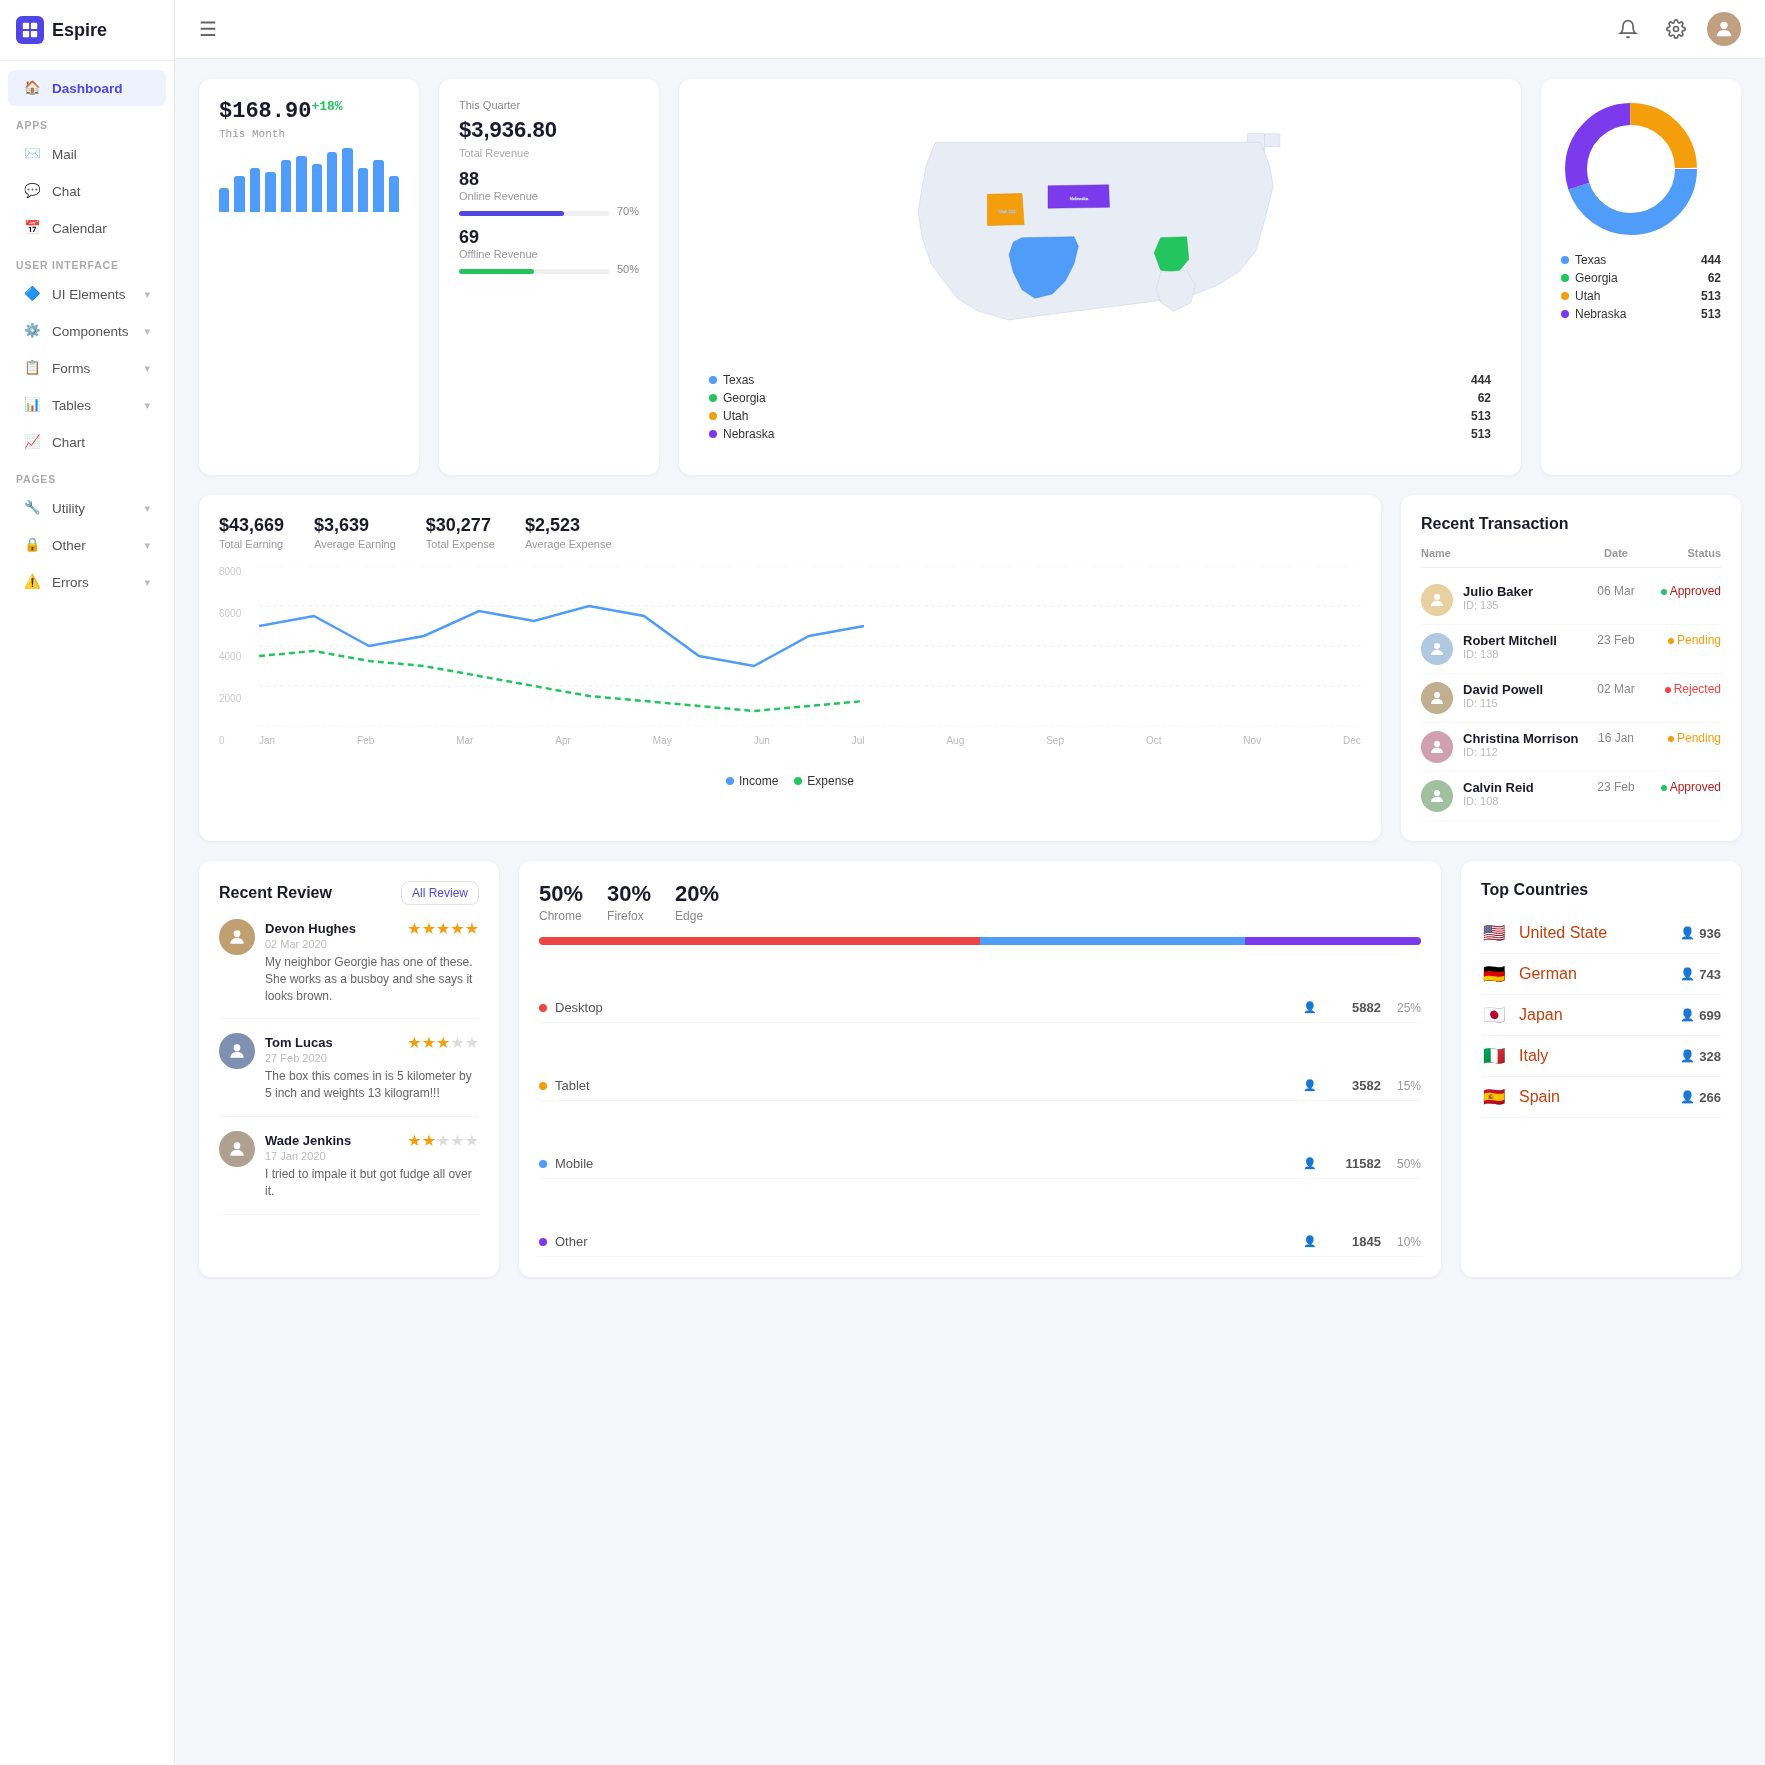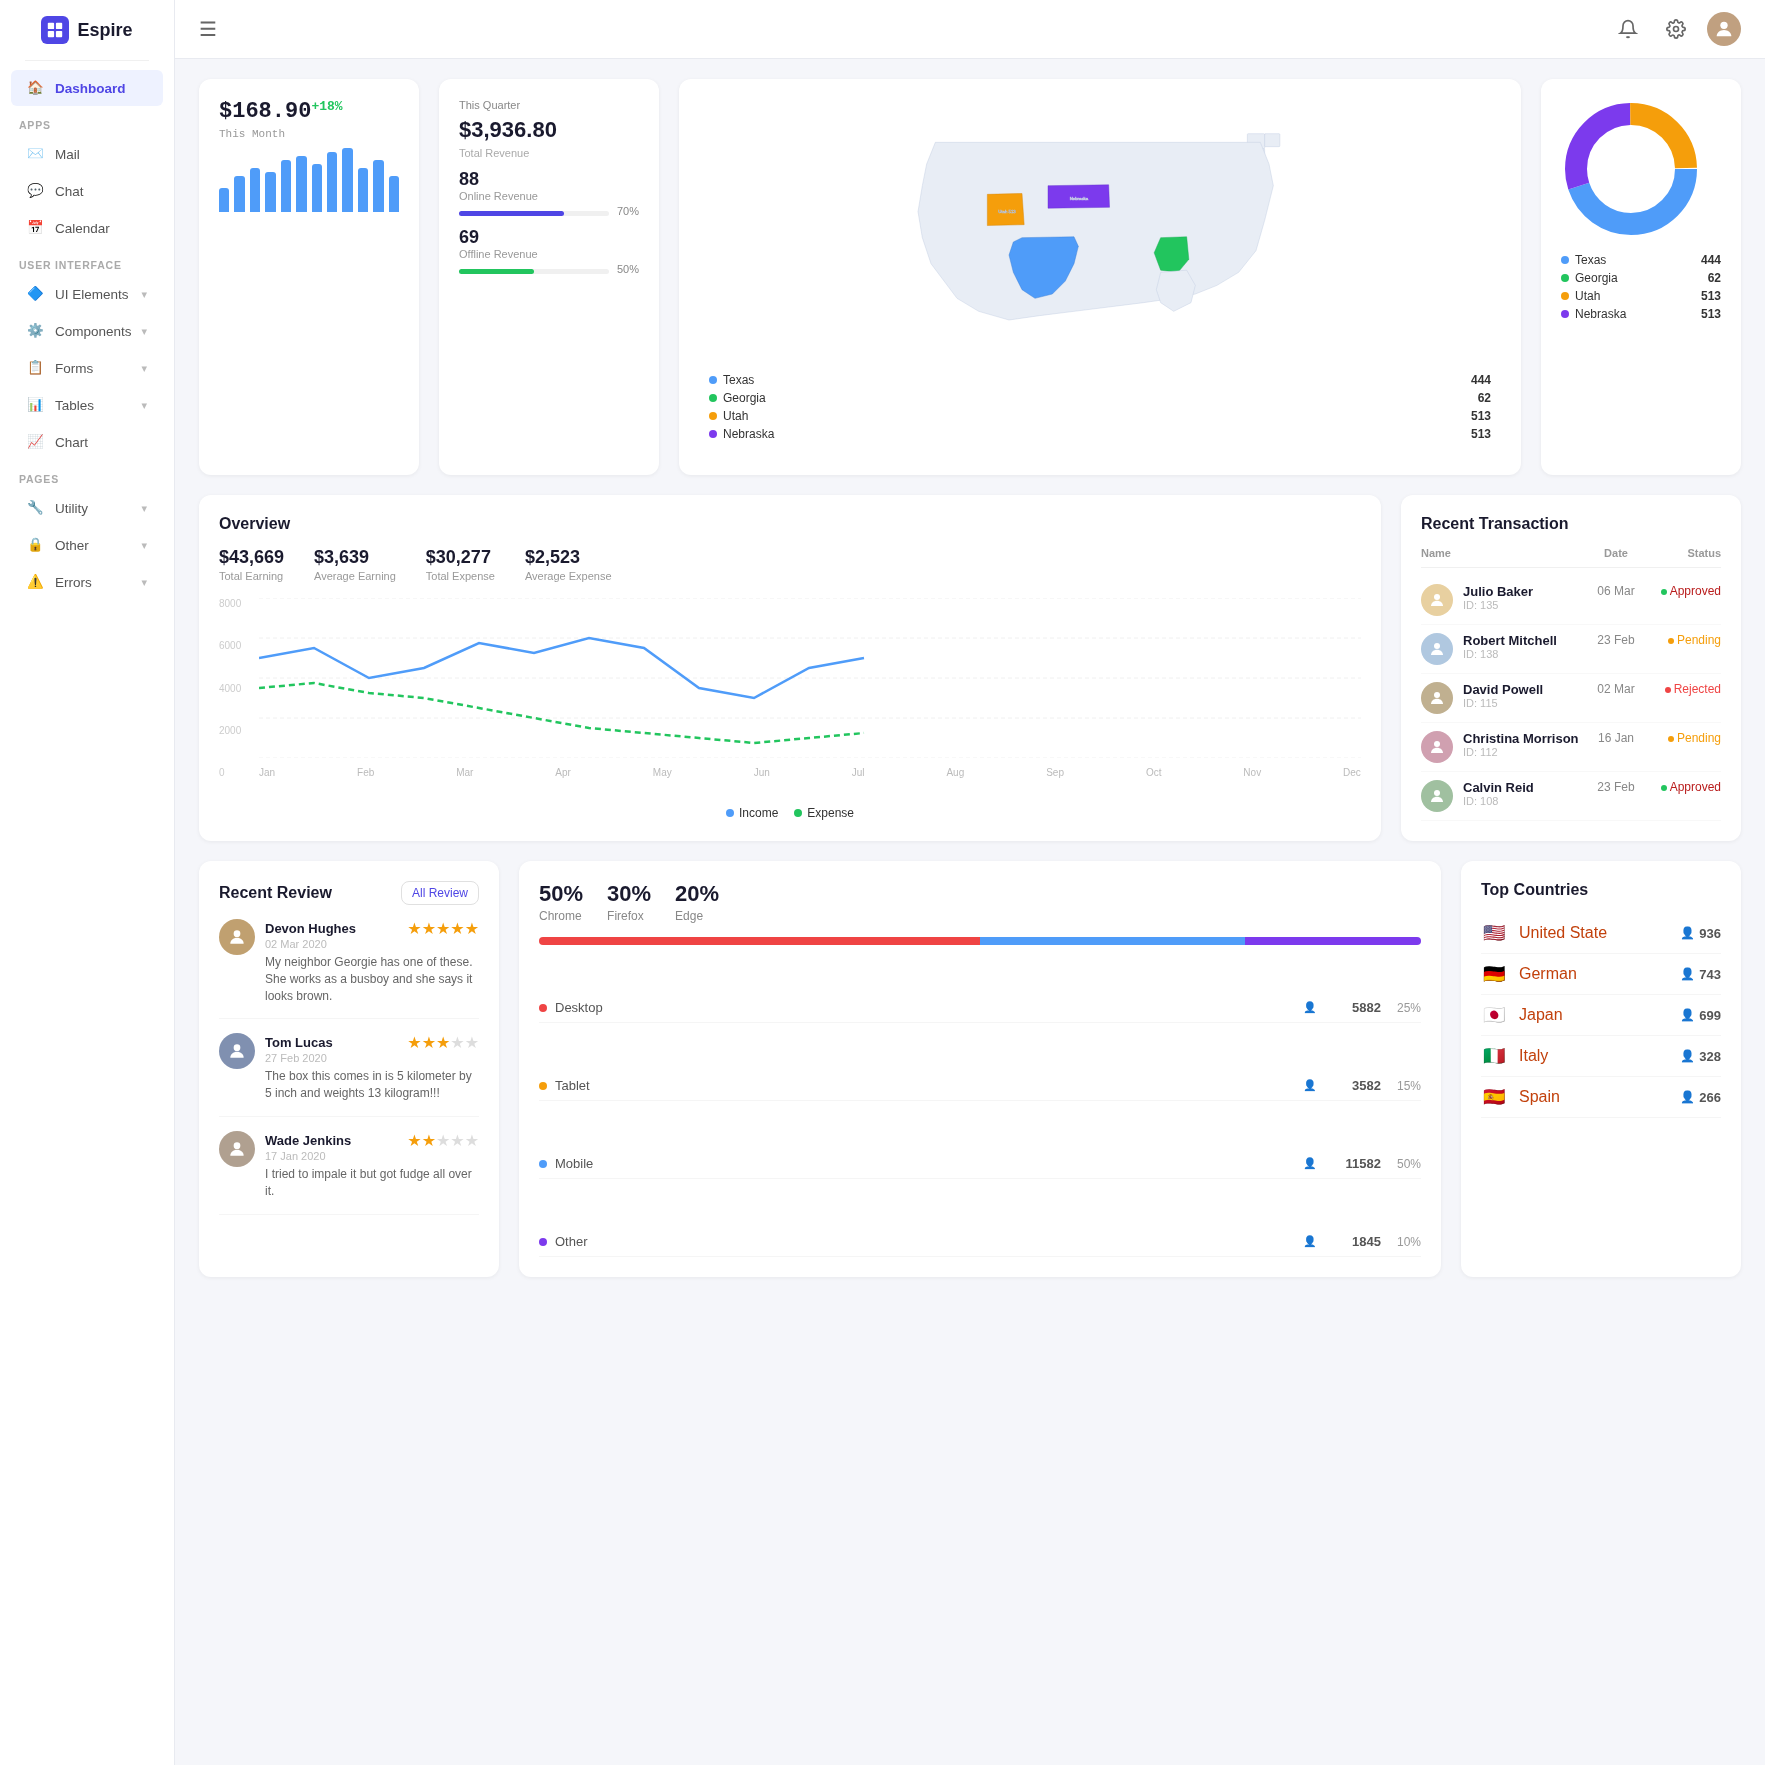--- a/index.html
+++ b/index.html
@@ -1,19 +1,19 @@
 <!DOCTYPE html>
 <html><head>
   <meta charset="utf-8">
   <style>
     * { box-sizing: border-box; margin: 0; padding: 0; }
     body { font-family: -apple-system, BlinkMacSystemFont, 'Segoe UI', sans-serif; background: #f5f6fa; color: #333; display: flex; height: 100vh; overflow: hidden; }
 
     
-    .sidebar { width: 175px; background: #fff; border-right: 1px solid #e8eaf0; display: flex; flex-direction: column; height: 100vh; overflow-y: auto; flex-shrink: 0; align-items: center; }
+    .sidebar { width: 175px; background: #fff; border-right: 1px solid #e8eaf0; display: flex; flex-direction: column; height: 100vh; overflow-y: auto; flex-shrink: 0; }
     .sidebar-logo { display: flex; align-items: center; gap: 8px; padding: 16px 16px; border-bottom: 1px solid #f0f0f0; }
     .logo-icon { width: 28px; height: 28px; background: #4f46e5; border-radius: 6px; display: flex; align-items: center; justify-content: center; }
     .logo-icon svg { width: 18px; height: 18px; fill: white; }
     .logo-text { font-size: 18px; font-weight: 700; color: #1a1a2e; }
     .sidebar-nav { padding: 8px 0; }
     .nav-item { display: flex; align-items: center; gap: 10px; padding: 9px 16px; cursor: pointer; font-size: 13.5px; color: #555; border-radius: 6px; margin: 1px 8px; }
     .nav-item.active { background: #eef2ff; color: #4f46e5; font-weight: 600; }
     .nav-item .icon { width: 18px; height: 18px; flex-shrink: 0; }
     .section-label { font-size: 10.5px; font-weight: 700; color: #aaa; letter-spacing: 0.8px; padding: 12px 16px 4px; text-transform: uppercase; }
     .nav-item-arrow { margin-left: auto; font-size: 11px; color: #bbb; }
@@ -367,23 +367,20 @@
               <span style="margin-left:auto; font-size:12px; font-weight:600;">513</span>
             </div>
           </div>
       </div>
 
     </div>
 
     <div class="row">
 
       <div class="card overview-card">
-        <div class="card-header">
-          <span class="card-header-title">Overview</span>
-        </div>
         <div class="overview-stats" id="overview-stats-container">
             <div class="stat-item">
               <div class="stat-val">$43,669</div>
               <div class="stat-label">Total Earning</div>
             </div>
             <div class="stat-item">
               <div class="stat-val">$3,639</div>
               <div class="stat-label">Average Earning</div>
             </div>
             <div class="stat-item">

